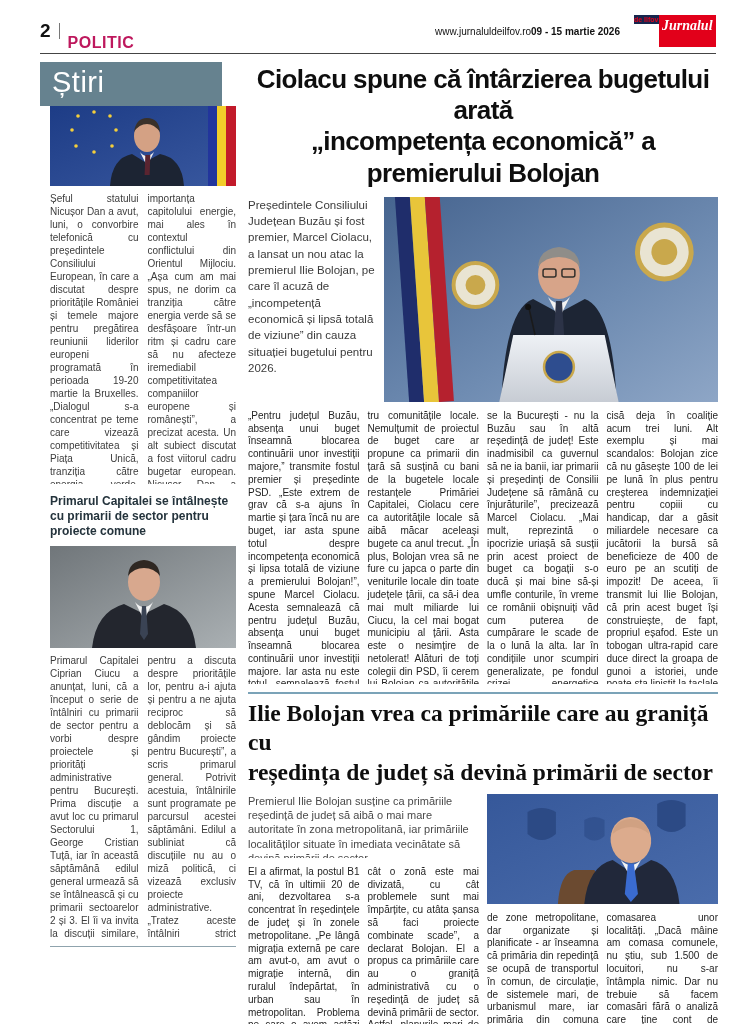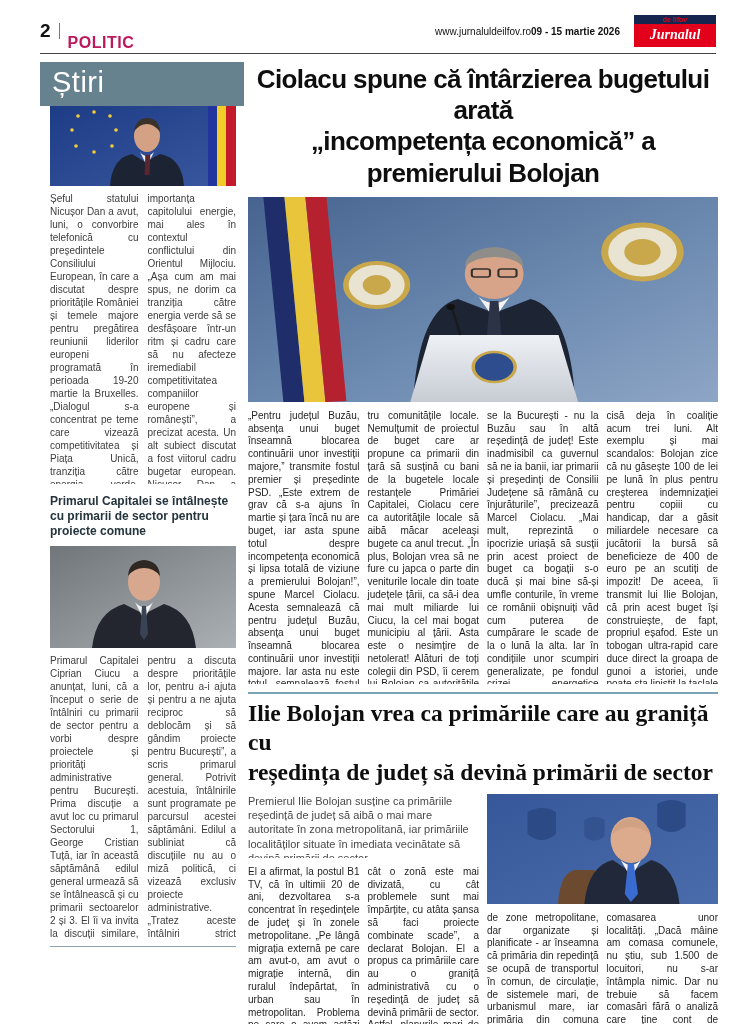--- a/index.html
+++ b/index.html
@@ -7,32 +7,32 @@
   body { width:730px; height:1024px; overflow:hidden; font-family:"Liberation Sans", sans-serif; color:#222; }
 
   
   .hdr { display:flex; align-items:center; margin:14px 14px 0 40px; height:34px; }
   .hdr-pagenum { font-size:19px; font-weight:bold; color:#111; }
   .hdr-sep { width:1px; height:16px; background:#777; margin:0 8px; }
   .hdr-section { font-size:16px; font-weight:bold; color:#be185d; letter-spacing:0.5px;margin-top:24px; }
   .hdr-spacer { flex:1; }
   .hdr-site { font-size:10px; font-weight:normal; color:#111; }
   .hdr-date { font-size:10px; font-weight:bold; color:#111; margin-right:14px; }
-  .logo { width:82px; height:32px; display:flex; flex-direction:column; }
+  .logo { width:82px; height:32px; display:flex; }
   .logo-top { background:#16254d; color:#e2001a; font-size:7px; font-weight:bold; text-align:center; height:9px; line-height:9px; }
   .logo-main { background:#e2001a; color:#fff; flex:1; font-family:"Liberation Serif", serif; font-style:italic; font-weight:bold; font-size:14px; text-align:center; line-height:22px; }
   .hdr-rule { height:1px; background:#444; margin:5px 14px 0 40px; }
 
   
   .content { display:flex; gap:12px; margin:8px 12px 0 40px; }
   .sidebar { width:196px; flex:none; }
   .main { flex:1; min-width:0; }
 
   
-  .stiri-box { width:204px; height:44px; background:#66828f; color:#fff; font-size:29px; padding:4px 0 0 12px; letter-spacing:0.5px; }
+  .stiri-box { width:182px; height:44px; background:#66828f; color:#fff; font-size:29px; padding:4px 0 0 12px; letter-spacing:0.5px; }
   .sb-inner { padding-left:10px; }
   .sb-headline { font-size:12px; font-weight:bold; line-height:1.25; color:#24333c; margin:10px 0 7px; }
   .sb-photo { width:100%; display:block; }
   .sb-cols { display:flex; gap:9px; margin-top:6px; overflow:hidden; }
   .sb-col { flex:1; min-width:0; font-size:10px; line-height:1.3; text-align:justify; color:#3c3c3c; }
   .sb-cols.s1 { height:292px; }
   .sb-cols.s2 { height:286px; }
   .sb-rule { height:1px; background:#8fa3ad; margin-top:6px; }
 
   
@@ -140,20 +140,21 @@
   </div>
 
   <div class="main">
 
     <div class="a1-headline">
       <div>Ciolacu spune că întârzierea bugetului arată</div>
       <div>„incompetența economică” a premierului Bolojan</div>
     </div>
 
     <div class="a1-top">
+      <div class="a1-lead">Președintele Consiliului Județean Buzău și fost premier, Marcel Ciolacu, a lansat un nou atac la premierul Ilie Bolojan, pe care îl acuză de „incompetență economică și lipsă totală de viziune” din cauza situației bugetului pentru 2026.</div>
       <svg class="a1-photo" viewBox="0 0 336 205" preserveAspectRatio="none">
         <defs>
           <linearGradient id="g3" x1="0" y1="0" x2="1" y2="1">
             <stop offset="0" stop-color="#46648f"></stop>
               <stop offset="0.6" stop-color="#6f8cb2"></stop>
               <stop offset="1" stop-color="#8ea6c6"></stop>
           </linearGradient>
           <linearGradient id="g4" x1="0" y1="0" x2="0" y2="1">
             <stop offset="0" stop-color="#eef1f5"></stop>
               <stop offset="1" stop-color="#c7ccd4"></stop>

